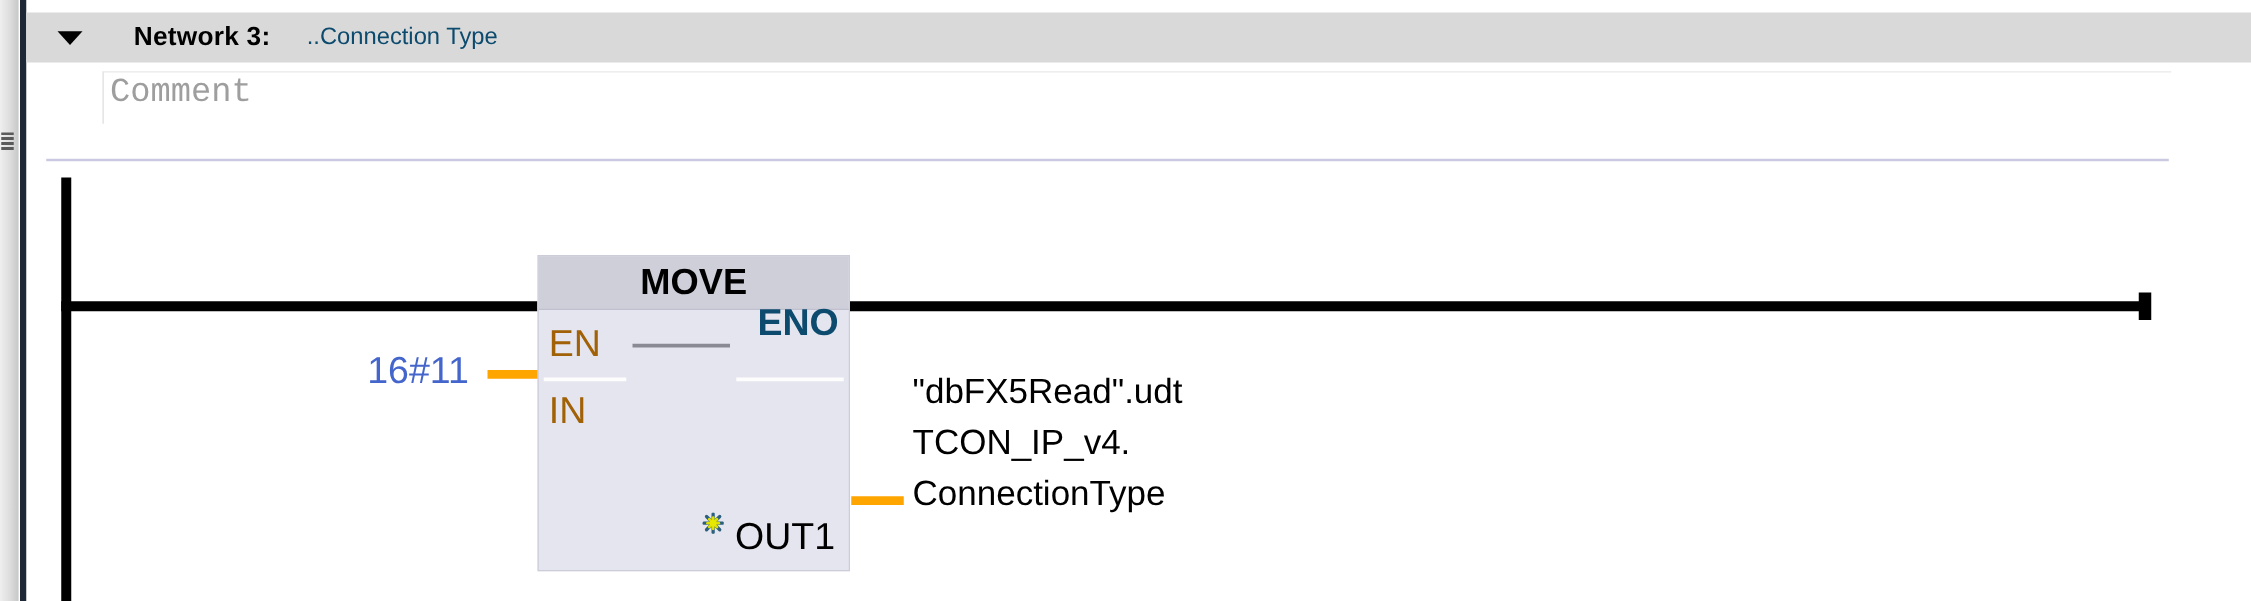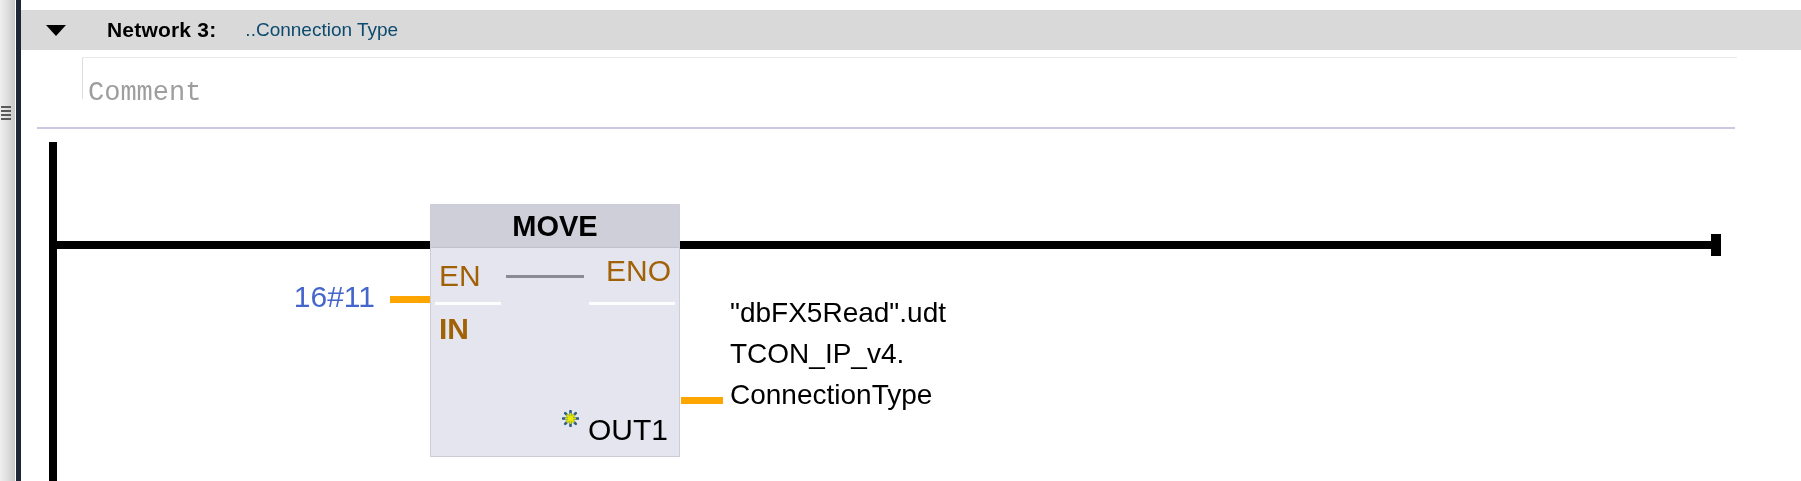--- a/index.html
+++ b/index.html
@@ -32,21 +32,21 @@
   }
   .nh-title{ margin-left:41px; font-size:21px; font-weight:bold; color:#000; letter-spacing:0.2px;}
   .nh-sub{ margin-left:29px; font-size:19px; color:#0c4a6e; }
   
   .comment-box{
     position:absolute; left:82px; top:57px; width:1654px; height:41px;
     border-top:1px solid #e9e9e9; border-left:1px solid #dedede;
     background:#fff;
   }
   .comment-box .placeholder{
-    display:block; margin:20px 0 0 5px;
+    display:block; margin:2px 0 0 5px;
     font-family:"Liberation Mono", monospace; font-size:27px; color:#9e9e9e;
   }
   .lavender-sep{
     position:absolute; left:37px; top:127px; width:1698px; height:2px; background:#c9c9e1;
   }
   
   .power-rail{ position:absolute; left:49px; top:142px; width:8px;  height:339px; background:#000;}
   .rung-left { position:absolute; left:49px; top:241px; width:381px; height:8px;  background:#000;}
   .rung-right{ position:absolute; left:680px; top:241px; width:1036px; height:8px; background:#000;}
   .rung-endcap{ position:absolute; left:1711px; top:234px; width:10px; height:22px; background:#000;}
@@ -57,26 +57,26 @@
   .move-block{
     position:absolute; left:430px; top:172px; width:250px; height:253px;
     background:#e5e5ef; border:1px solid #cdcdda; box-sizing:border-box;margin-top:32px;
   }
   .mb-title{
     height:42px; line-height:42px; text-align:center; background:#cfcfda;
     border-bottom:1px solid #c0c0ce; font-size:29px; font-weight:bold; color:#000;
   }
   .pin{ position:absolute; font-size:30px; color:#a16207; line-height:40px;}
   .pin-en { left:8px;  top:51px;}
-  .pin-eno{ right:8px; top:46px; color:#a16207;}
+  .pin-eno{ right:8px; top:34px; color:#0c4a6e;font-weight:bold;}
   .en-eno-dash{ position:absolute; left:75px; top:70px; width:78px; height:3px; background:#8a8a94;}
   .hl{ position:absolute; top:97px; height:3px; background:rgba(255,255,255,0.9);}
   .hl-left { left:4px; width:66px;}
   .hl-right{ left:158px; width:86px;}
-  .pin-in { left:8px; top:104px;font-weight:bold;}
+  .pin-in { left:8px; top:104px;}
   .out-row{
     position:absolute; right:11px; bottom:6px; display:flex; gap:9px;
   }
   .out-row .pin-out1{ font-size:30px; color:#000; line-height:40px;}
   
   .in-operand{
     position:absolute; left:232px; top:279px; width:143px; text-align:right;
     font-size:30px; line-height:36px; color:#4466cc;
   }
   .out-operand{

